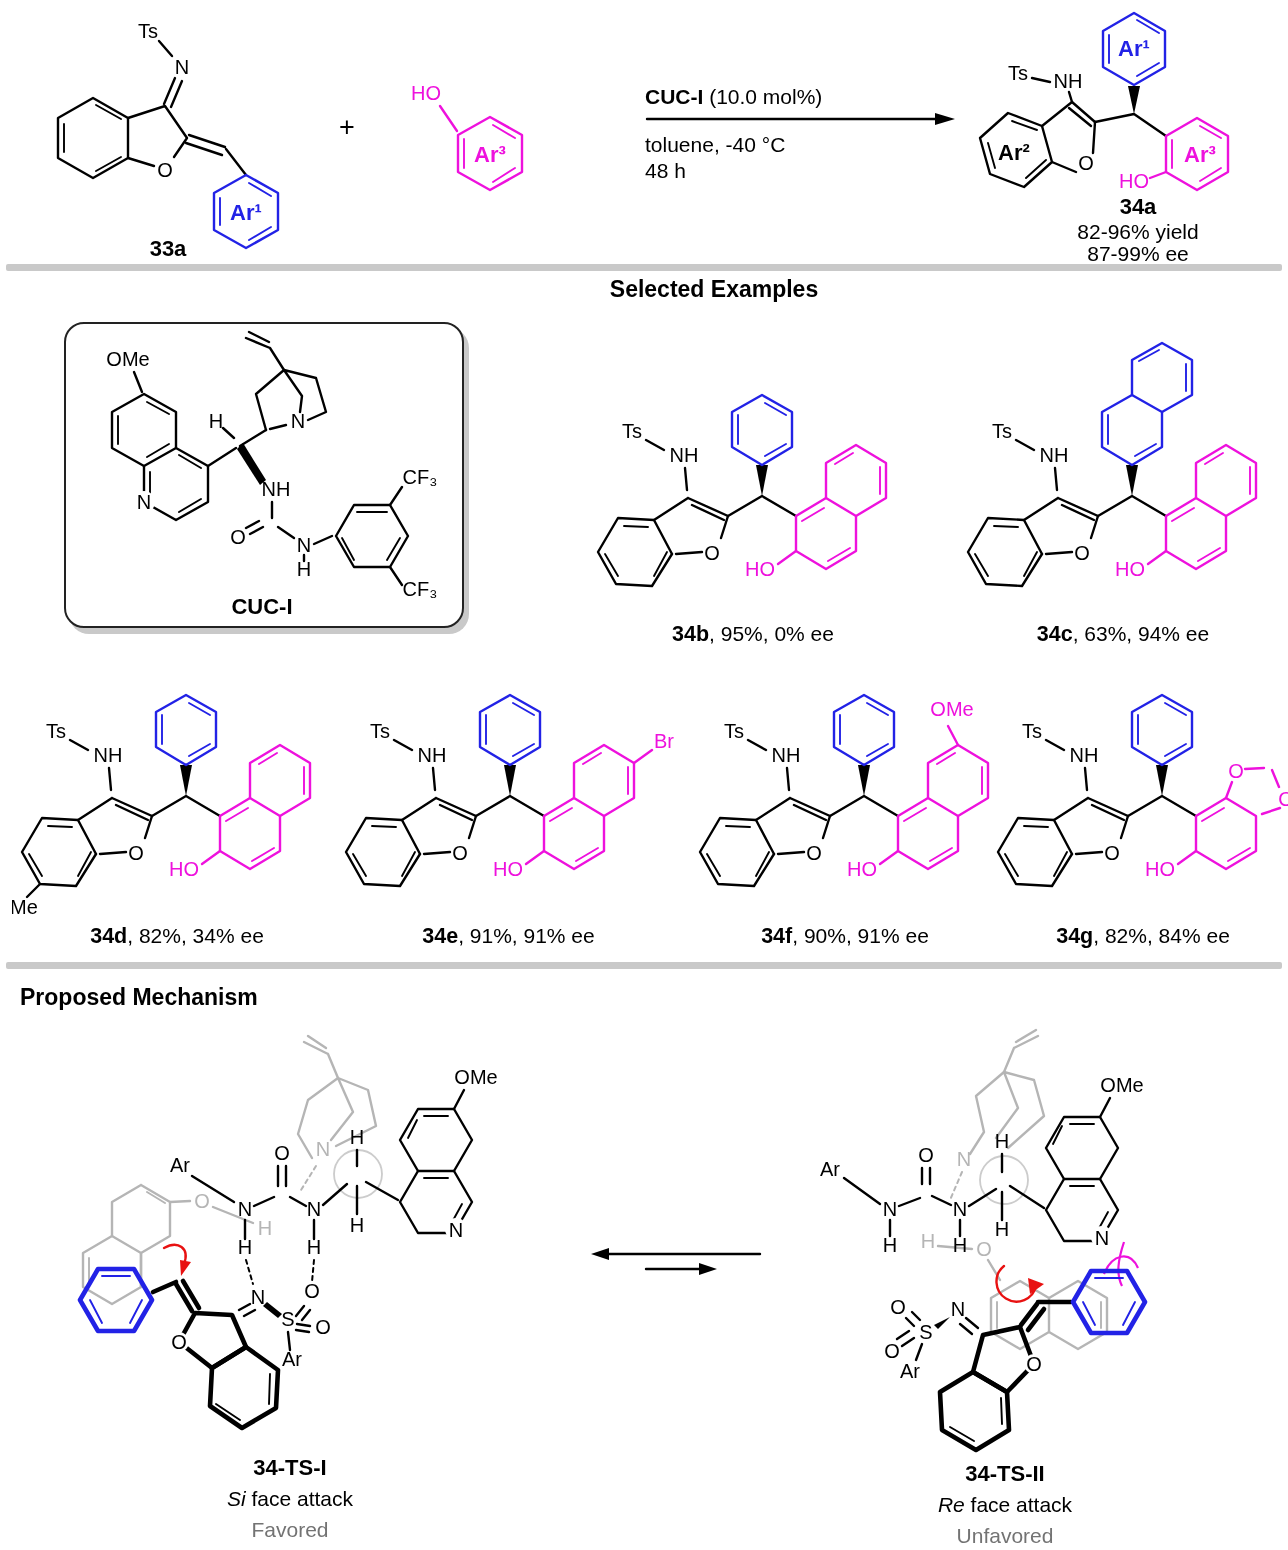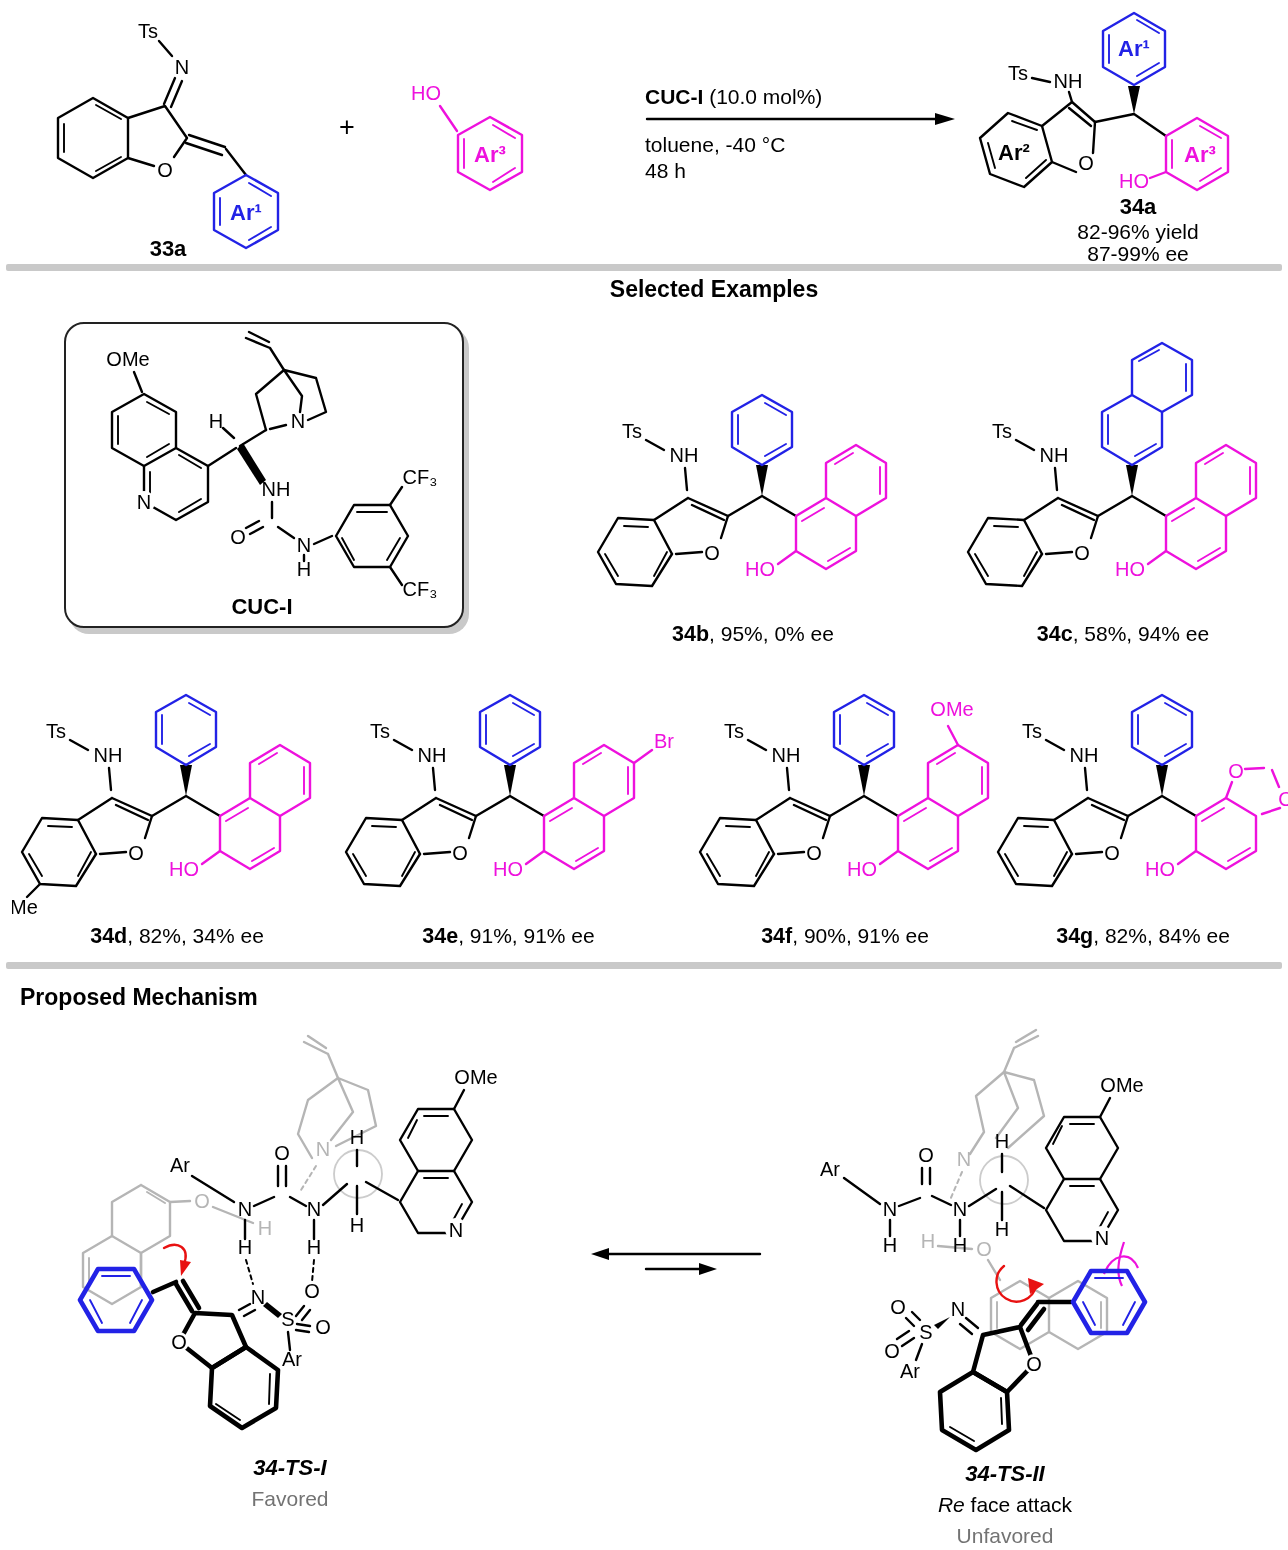--- a/index.html
+++ b/index.html
@@ -25,21 +25,21 @@
   text.arl.b{fill:#2222e6;}
   text.arl.m{fill:#ee11dd;}
   text.cmpd{font-weight:bold;font-size:22px;}
   text.plain{font-size:21px;}
   .wedge{fill:#000;stroke:none;}
   .redfill{fill:#e81111;stroke:none;}
   .ex-label{position:absolute;font-size:21px;text-align:center;}
   .ex-label b{font-size:21.5px;}
   .cond{font-size:21px;line-height:26px;}
   .ts-label{position:absolute;text-align:center;font-size:21px;line-height:31px;}
-  .ts-label .id{font-weight:bold;font-size:22px;font-style:italic;}
+  .ts-label .id{font-weight:bold;font-size:22px;}
   .ts-label .verdict{color:#737373;}
   .cucbox{position:absolute;left:64px;top:322px;width:396px;height:302px;border:2.5px solid #222;
           border-radius:20px;box-shadow:5px 6px 0 #c9c9c9;background:#fff;}
 </style>
 </head>
 <body>
 
 <svg class="abs" style="left:18px;top:6px" width="310" height="255" viewBox="0 0 310 255">
   <g class="bd">
     <path d="M75,92 L110,112 L110,152 L75,172 L40,152 L40,112 Z"></path>
@@ -214,21 +214,21 @@
     <path d="M268,148 L298,130 L298,95 L268,77 L238,95 L238,130"></path>
     <path class="thin" d="M292,99 L292,126 M265,85 L247,96"></path>
     <path d="M208,183 L190,196"></path>
   </g>
   <text x="44" y="70">Ts</text>
   <text x="96" y="94">NH</text>
   <text x="124" y="192">O</text>
   <text class="mgt" x="172" y="208">HO</text>
  </g>
 </svg>
-<div class="ex-label" style="left:958px;top:622px;width:330px"><b>34c</b><span>, 58%, 94% ee</span></div>
+<div class="ex-label" style="left:958px;top:622px;width:330px"><b>34c</b><span>, 63%, 94% ee</span></div>
 
 <svg class="abs" style="left:12px;top:668px" width="330" height="252" viewBox="0 0 330 252">
   <g class="bd">
     <path d="M58,72 L76,82 M97,100 L99,122"></path>
     <path d="M100,130 L140,148 M104,137 L136,152 M100,130 L66,152 M66,152 L84,186"></path>
     <path d="M140,148 L133,170 M114,184 L88,186"></path>
     <path d="M84,186 L64,218 L28,216 L10,184 L30,150 L66,152"></path>
     <path class="thin" d="M79,184 L66,208 M30,208 L17,186 M36,158 L60,159"></path>
     <path d="M140,148 L174,128 M174,128 L208,148"></path>
     <path d="M28,216 L15,229"></path>
@@ -506,19 +506,20 @@
   <g class="bd bold blue">
     <path d="M305,282 L323,251 L359,251 L377,282 L359,313 L323,313 Z"></path>
     <path class="thin" d="M327,258 L355,258 M367,282 L355,305 M315,282 L327,305"></path>
   </g>
   <path class="bd red" stroke-width="2.4" d="M236,246 A20,20 0 1 0 268,266"></path>
   <polygon class="redfill" points="276,264 260,258 262,274"></polygon>
 </svg>
 
 <div class="ts-label" style="left:140px;top:1452px;width:300px">
   <div class="id">34-TS-I</div>
+  <div><i>Si</i><span> face attack</span></div>
   <div class="verdict">Favored</div>
 </div>
 <div class="ts-label" style="left:855px;top:1458px;width:300px">
   <div class="id">34-TS-II</div>
   <div><i>Re</i><span> face attack</span></div>
   <div class="verdict">Unfavored</div>
 </div>
 
 </body></html>

